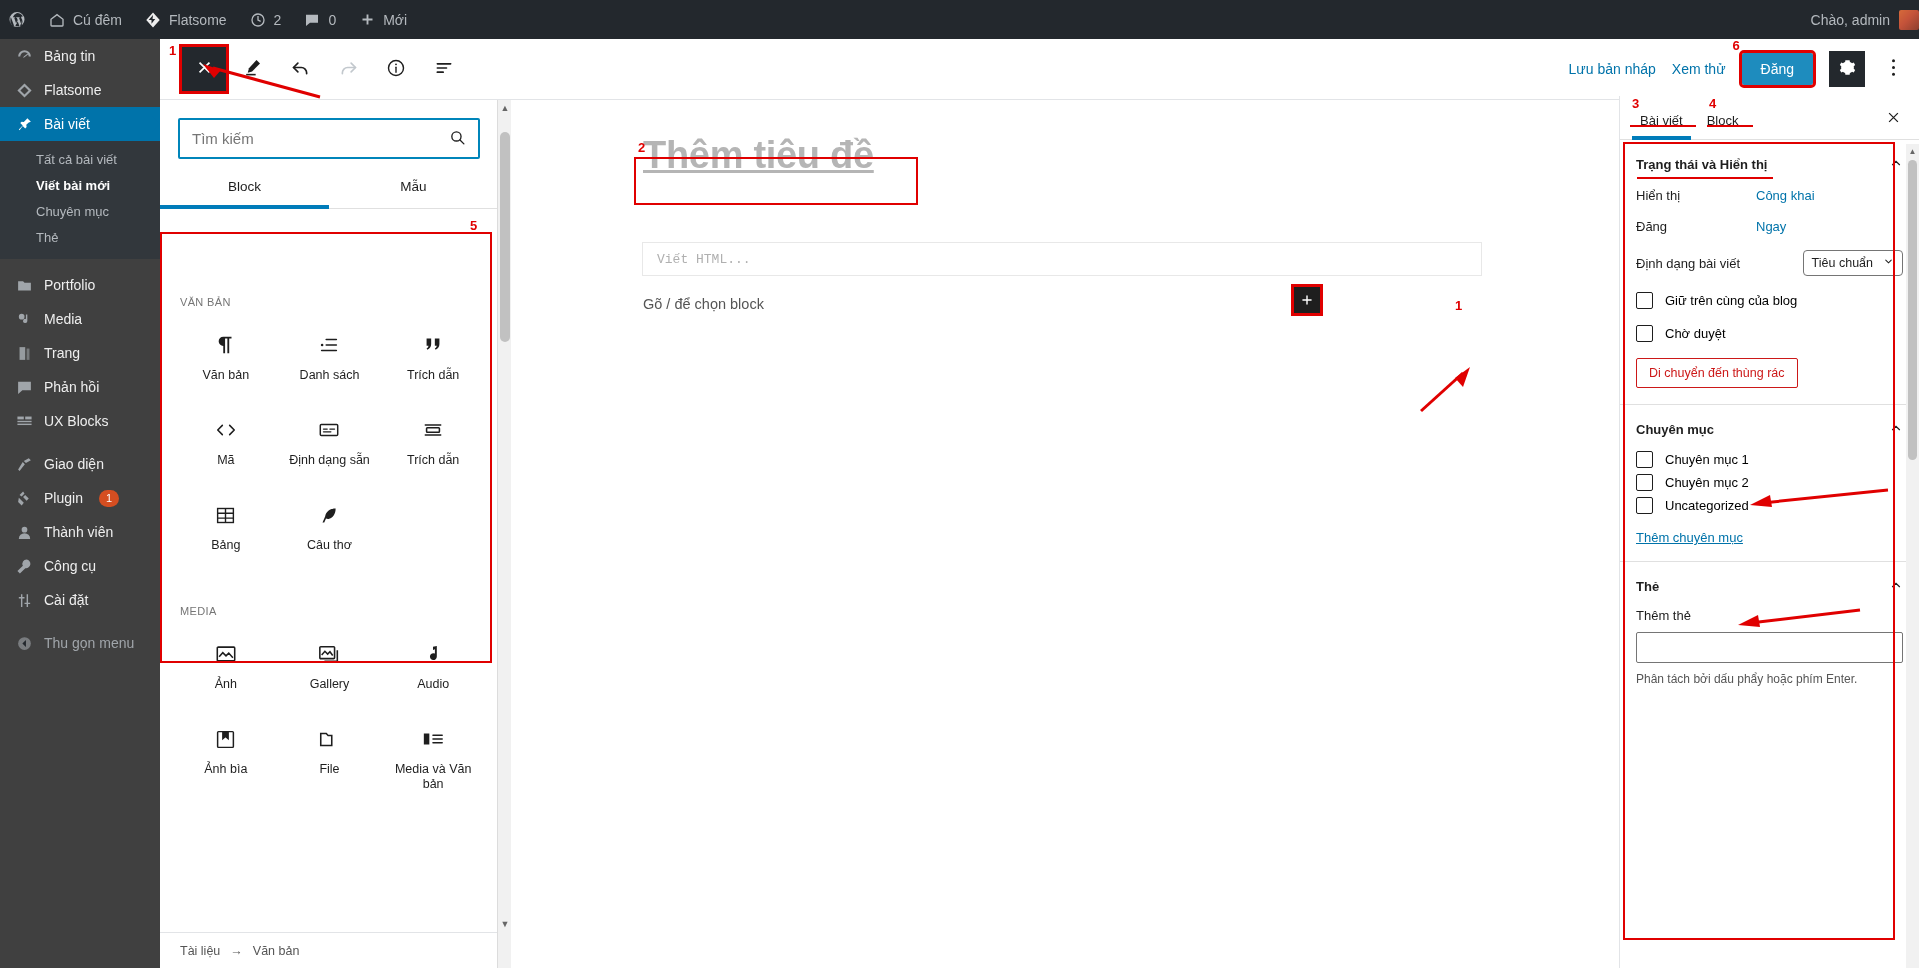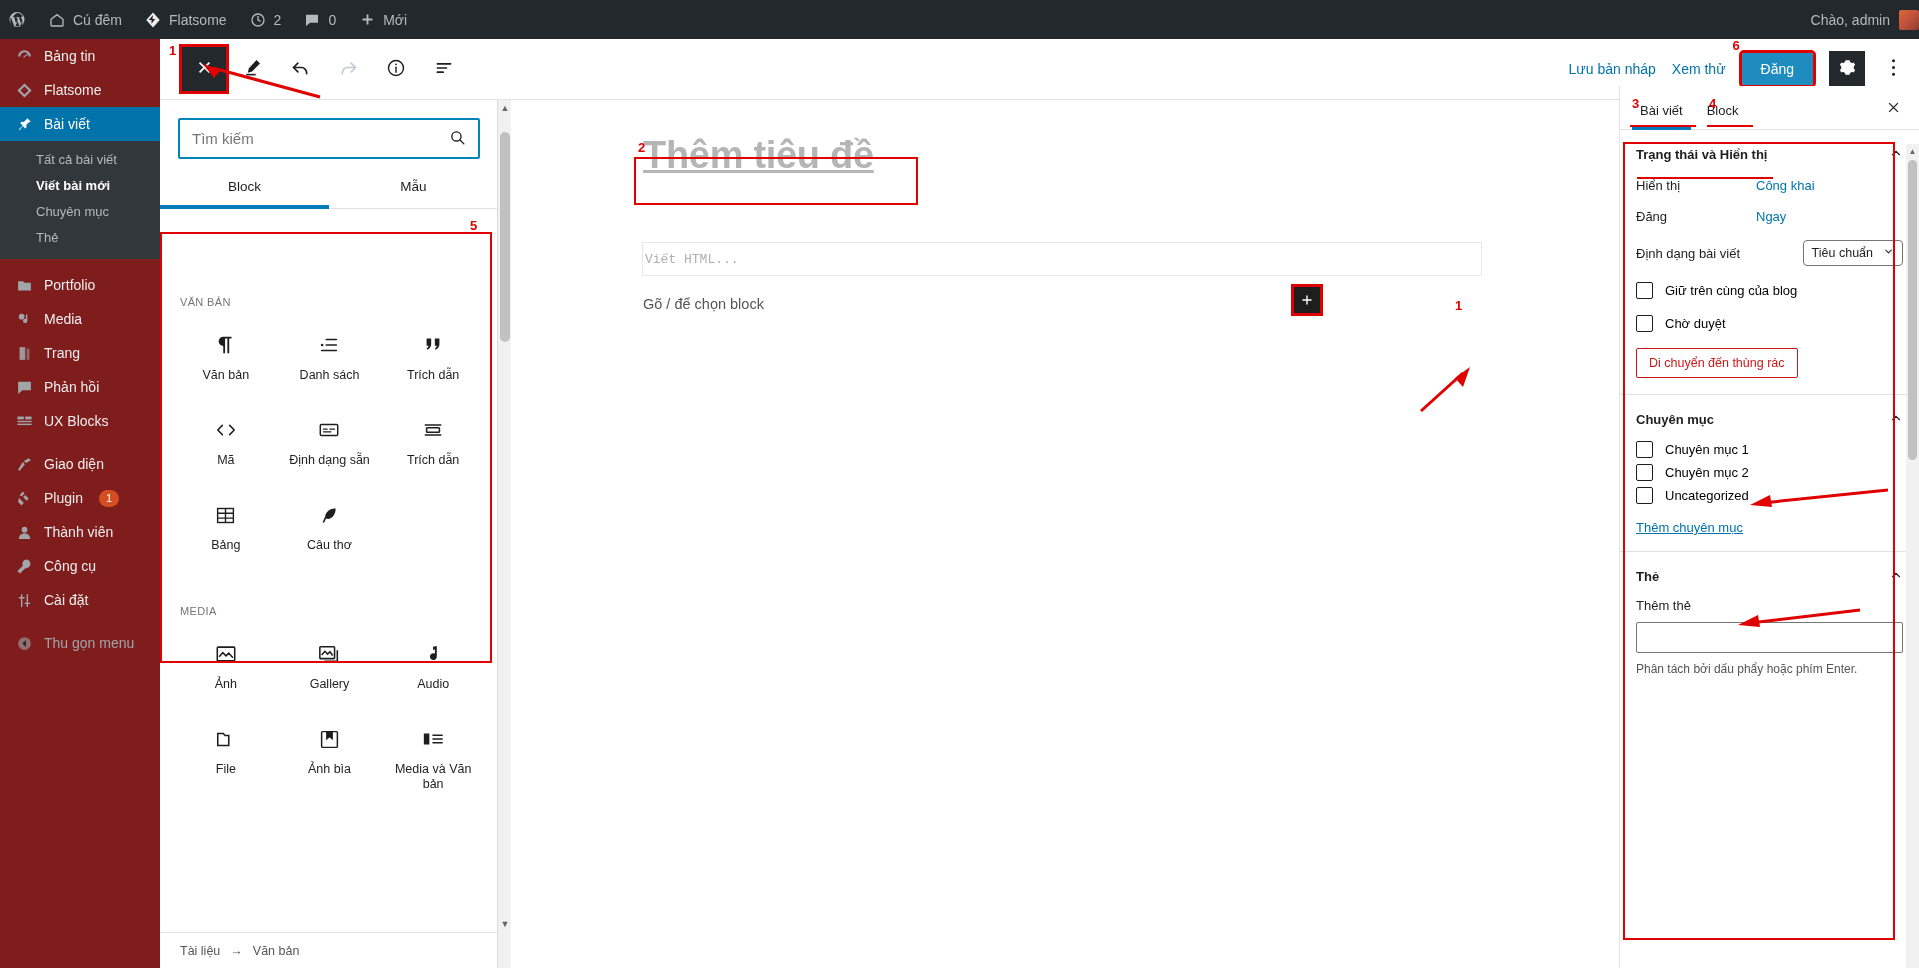--- a/index.html
+++ b/index.html
@@ -29,21 +29,21 @@
     width: 20px; height: 20px; border-radius: 2px;
     background: linear-gradient(135deg,#d66a3a 0%,#c4533a 45%,#8d3f2f 100%);
     display:inline-block;
   }
   .ab-ico { display:inline-flex; align-items:center; justify-content:center; width:18px; height:18px; }
   .ab-ico svg { display:block; }
 
   
   .adminmenu {
     position: absolute; top: 39px; left: 0; width: 160px; height: 929px;
-    background: #7f1d1d; color: #eee; font-size: 14px; overflow: hidden;
+    background: #404040; color: #eee; font-size: 14px; overflow: hidden;
   }
   .menu-row {
     display: flex; align-items: center; gap: 10px;
     height: 34px; padding-left: 14px; color: #eee; position: relative;
   }
   .menu-row .m-ico { width: 20px; display:flex; align-items:center; justify-content:center; color:#a0a5aa; }
   .menu-row.current { background: #0073aa; color: #fff; }
   .menu-row.current .m-ico { color: #fff; }
   .menu-row.current::after{
     content:""; position:absolute; right:-8px; top:50%; margin-top:-8px;
@@ -142,35 +142,35 @@
   }
   .post-title {
     position:absolute; left:125px; top:30px;
     font-size:38px; font-weight:bold; color:#b5b5b5;
     font-family:"Liberation Sans", sans-serif; letter-spacing:-.3px;
     padding:4px 6px;
     text-decoration:underline;
   }
   .html-block {
     position:absolute; left:130px; top:142px; width:840px; height:34px;
-    border:1px solid #e8e8e8; display:flex; align-items:center; padding-left:2px;
+    border:1px solid #e8e8e8; display:flex; align-items:center; padding-left:14px;
     font-family:"Liberation Mono", monospace; font-size:13px; color:#b0b0b0;
   }
   .type-hint {
     position:absolute; left:131px; top:196px; font-size:14.5px; color:#555;
   }
   .add-block-btn {
     position:absolute; left:782px; top:187px; width:26px; height:26px;
     background:#1e1e1e; color:#fff; display:flex; align-items:center; justify-content:center;
     font-size:19px; line-height:1;
   }
 
   
   .settings {
-    position:absolute; top:86px; right:0; width:300px; bottom:0;
+    position:absolute; top:96px; right:0; width:300px; bottom:0;
     background:#fff; border-left:1px solid #e2e4e7; overflow:hidden;
   }
   .set-tabs {
     display:flex; align-items:flex-end; height:44px; border-bottom:1px solid #e0e0e0;
     padding:0 8px 0 8px; position:relative;
   }
   .set-tab { padding:0 12px 11px 12px; font-size:13px; color:#1e1e1e; position:relative; }
   .set-tab.active { font-weight:normal; }
   .set-tab.active::after{
     content:""; position:absolute; left:4px; right:4px; bottom:-1px; height:4px; background:#007cba;
@@ -601,34 +601,34 @@
           <span class="bi-ico">
             <svg width="18" height="21" viewBox="0 0 18 22" fill="#1e1e1e">
                 <path d="M13 2v11.2a3.6 3.6 0 1 1-2-3.2V5.6l-2 .6V2.8z"></path>
               </svg>
           </span>
           <span class="bi-lbl">Audio</span>
         </div>
 
         <div class="block-item">
           <span class="bi-ico">
-            <svg width="22" height="20" viewBox="0 0 24 20" fill="none" stroke="#1e1e1e" stroke-width="1.7">
-                <path d="M3 17V4h6l2 2.2h4V17z"></path>
-              </svg>
-          </span>
-          <span class="bi-lbl">File</span>
-        </div>
-        <div class="block-item">
-          <span class="bi-ico">
             <svg width="21" height="21" viewBox="0 0 24 24" fill="none" stroke="#1e1e1e" stroke-width="1.7">
                 <rect x="3" y="3" width="18" height="18" rx="1"></rect>
                 <path d="M9 3h6v8l-3-2.4L9 11z" fill="#1e1e1e"></path>
               </svg>
           </span>
           <span class="bi-lbl">Ảnh bìa</span>
+        </div>
+        <div class="block-item">
+          <span class="bi-ico">
+            <svg width="22" height="20" viewBox="0 0 24 20" fill="none" stroke="#1e1e1e" stroke-width="1.7">
+                <path d="M3 17V4h6l2 2.2h4V17z"></path>
+              </svg>
+          </span>
+          <span class="bi-lbl">File</span>
         </div>
         <div class="block-item">
           <span class="bi-ico">
             <svg width="22" height="18" viewBox="0 0 24 18" fill="none" stroke="#1e1e1e" stroke-width="1.7" stroke-linecap="round">
                 <rect x="2" y="3" width="6" height="12" fill="#1e1e1e" stroke="none"></rect>
                 <path d="M12 5h10M12 9h10M12 13h10"></path>
               </svg>
           </span>
           <span class="bi-lbl">Media và Văn bản</span>
         </div>

